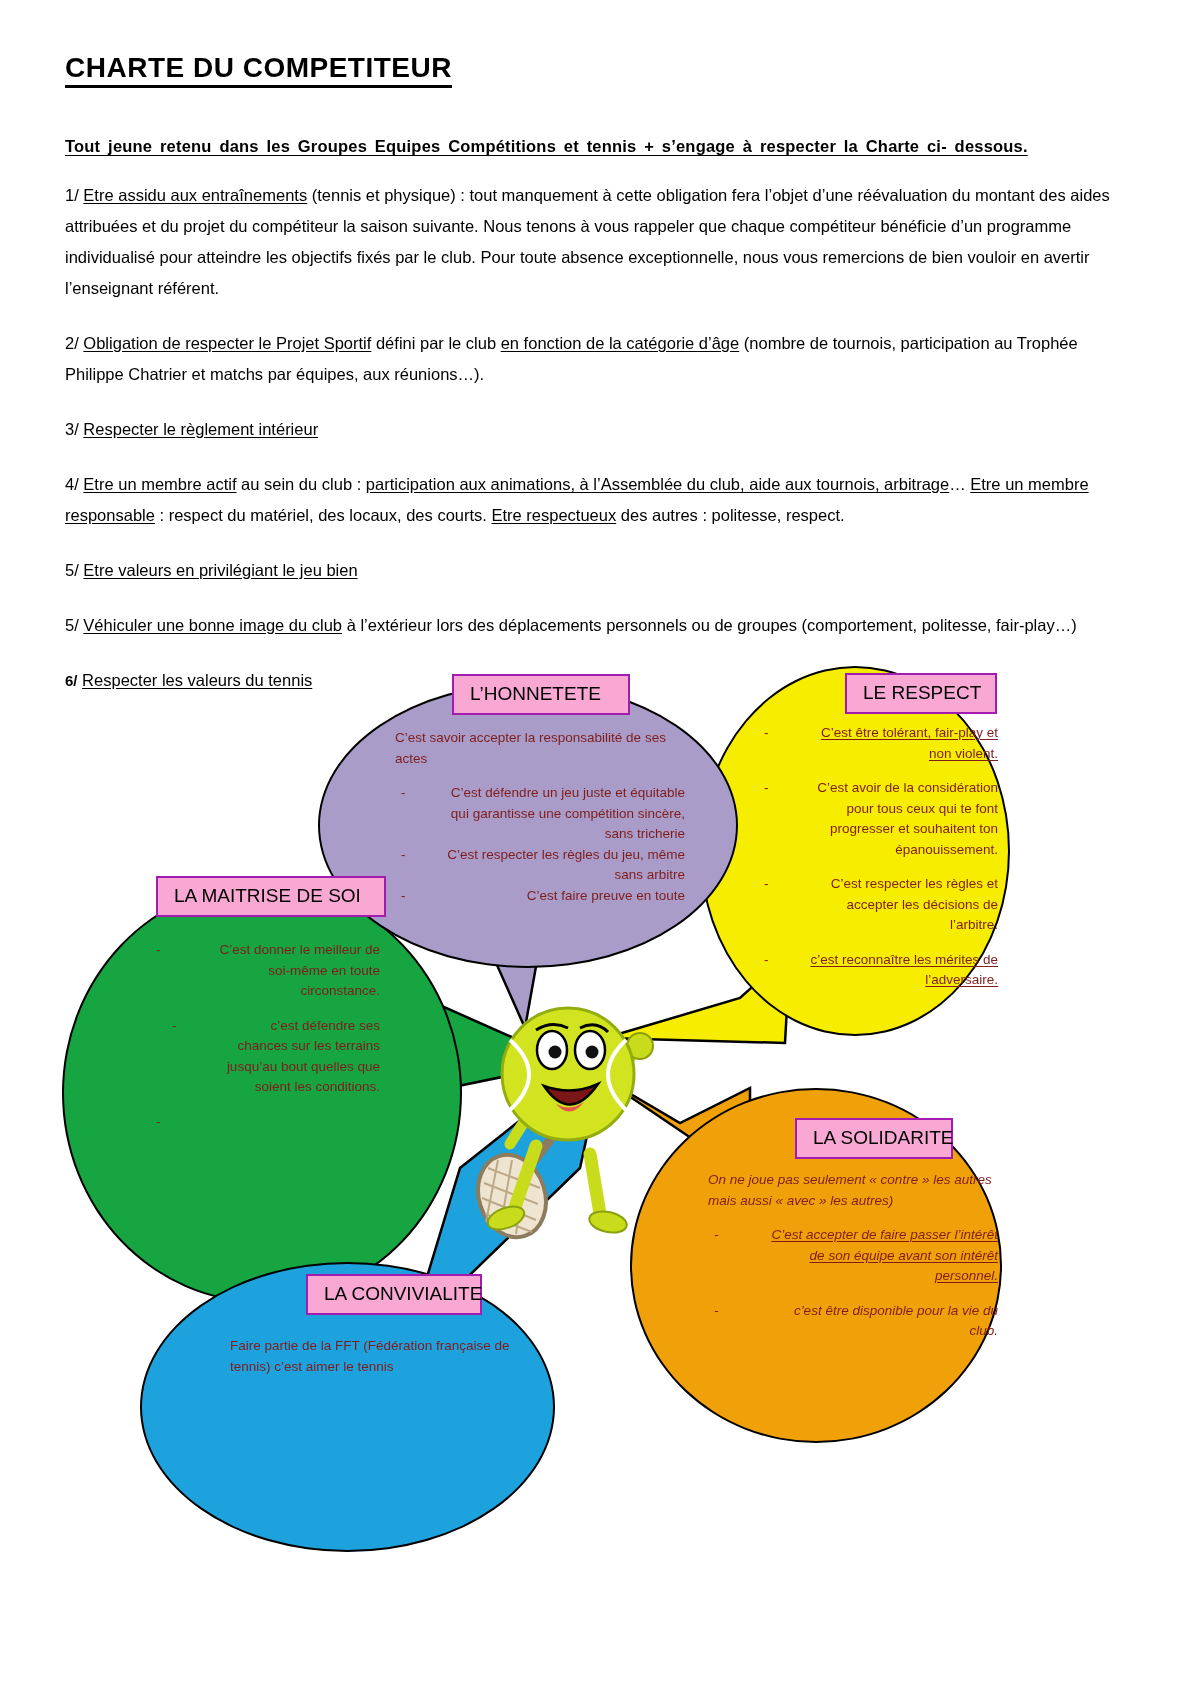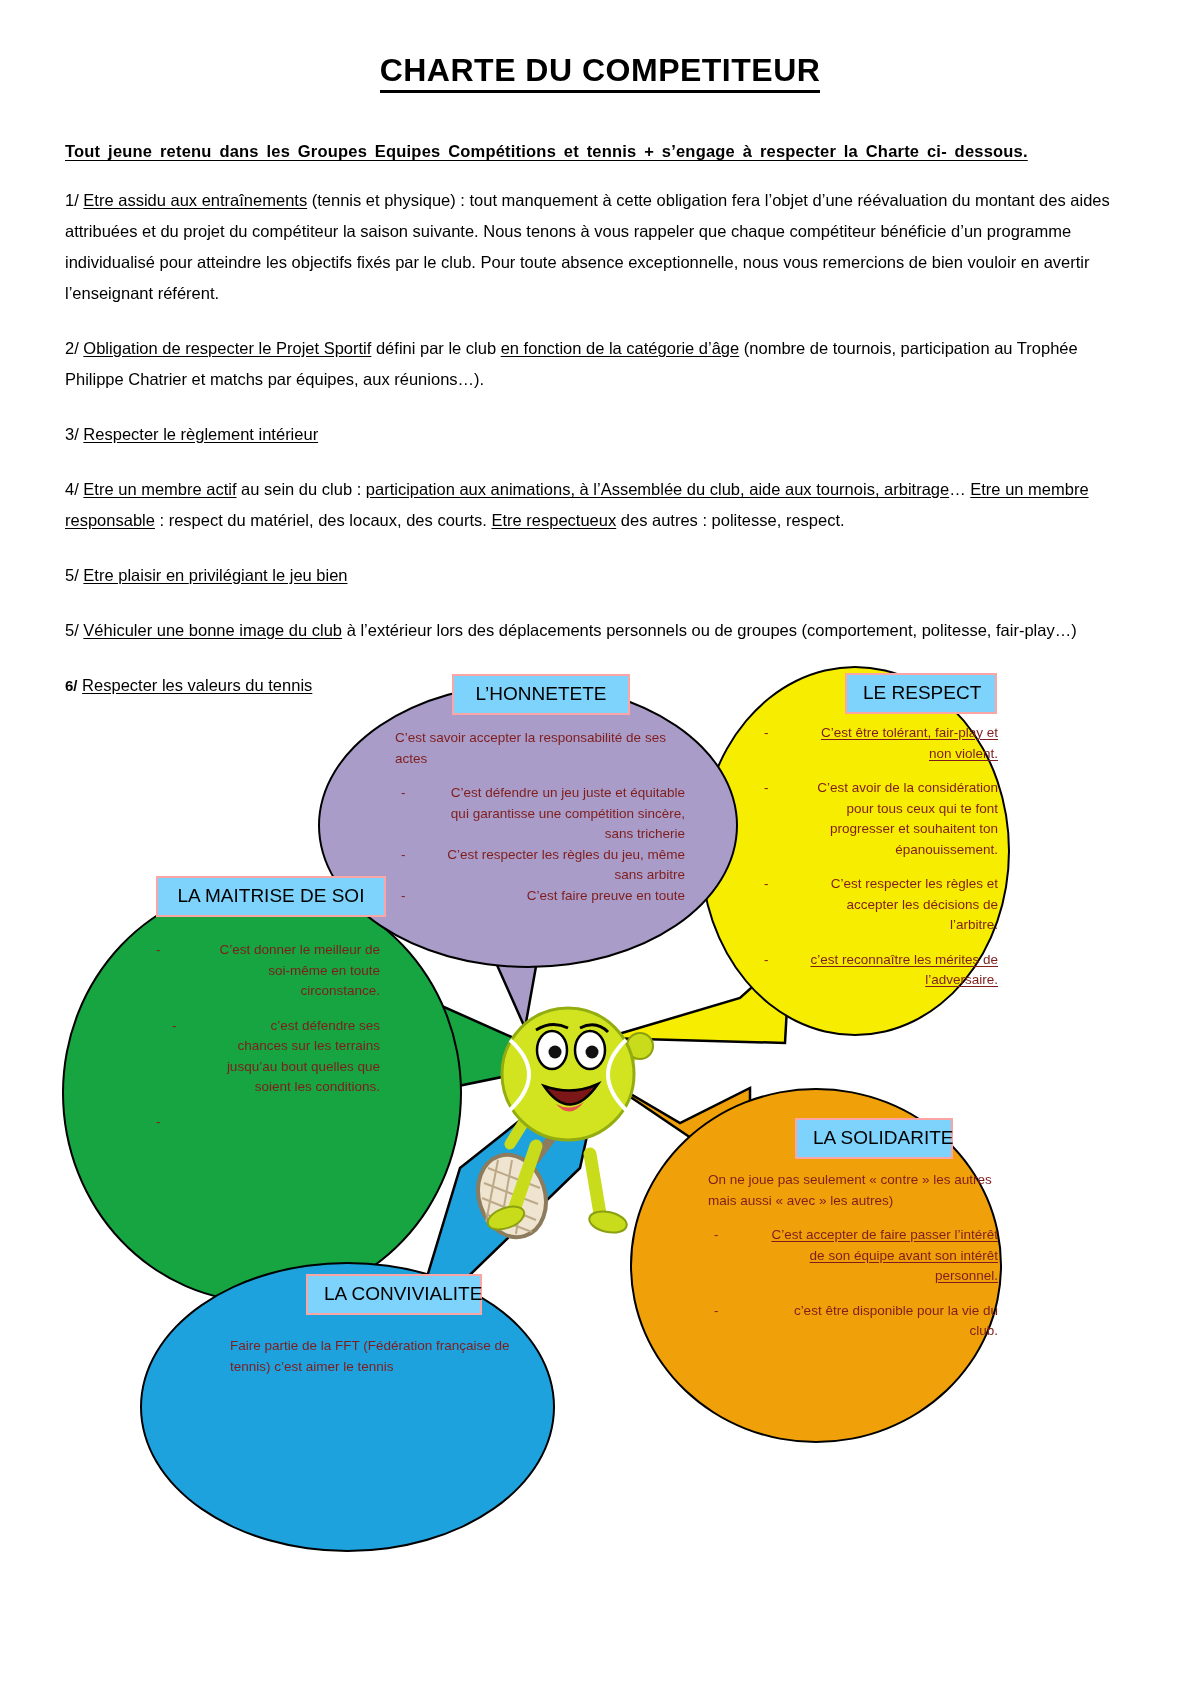--- a/index.html
+++ b/index.html
@@ -10,22 +10,21 @@
     font-family:"Liberation Sans", sans-serif;
     color:#000;
     position:relative;
     overflow:hidden;
   }
 
   
   .doc { position:absolute; left:65px; top:0; width:1070px; }
 
   .doc-title {
-    text-align:center;
-    font-size:32px;
+    font-size:28px;
     font-weight:bold;
     letter-spacing:0.5px;
     margin:52px 0 0 0;
     padding-bottom:10px;
     display:block;
   }
   .doc-title span {
     border-bottom:3px solid #000;
     padding-bottom:2px;
   }
@@ -66,24 +65,23 @@
     color:#7f1d1d;
   }
   .bub-text p { margin:0 0 0 0; }
   .bub-text .gap { height:14px; }
   .bul { display:flex; }
   .bul .dash { width:44px; flex:0 0 44px; text-align:left; padding-left:6px; }
   .bul .txt { flex:1;text-align:right; }
 
   .label {
     position:absolute;
-    background:#7dd3fc;
-    border:2px solid #fca5a5;
+    background:#f9a8d4;
+    border:2px solid #a21caf;
     font-size:19px;
-    text-align:center;
     padding:7px 16px 8px 16px;
     white-space:nowrap;
     z-index:6;
   }
 
   
   #bub-honnetete {
     left:318px; top:35px; width:420px; height:285px;
     background:#a99cc8;
     z-index:3;
@@ -142,21 +140,21 @@
     <span class="u">Respecter le règlement intérieur</span>
   </div>
 
   <div class="para">
     <span>4/</span>
     <span class="u">Etre un membre actif</span><span> au sein du club : </span><span class="u">participation aux animations, à l’Assemblée du club, aide aux tournois, arbitrage</span><span>… </span><span class="u">Etre un membre responsable</span><span> : respect du matériel, des locaux, des courts.  </span><span class="u">Etre respectueux</span><span> des autres : politesse, respect.</span>
   </div>
 
   <div class="para">
     <span>5/</span>
-    <span class="u">Etre plaisir en </span><span class="u">privilégiant le jeu bien</span>
+    <span class="u">Etre valeurs en </span><span class="u">privilégiant le jeu bien</span>
   </div>
 
   <div class="para">
     <span>5/</span>
     <span class="u">Véhiculer une bonne image du club</span><span> à l’extérieur lors des déplacements personnels ou de groupes (comportement, politesse, fair-play…)</span>
   </div>
 
   <div class="para">
     <span style="font-weight:bold;font-size:15px;">6/</span>
     <span class="u">Respecter les valeurs du tennis</span>
@@ -287,21 +285,21 @@
         </div>
       <div class="gap"></div>
       <div class="bul">
           <span class="dash">-</span>
         </div>
     </div>
   </div>
   <div class="label" style="left:136px;top:228px;width:230px;margin-left:20px;">LA MAITRISE DE SOI</div>
 
   <div class="bubble" id="bub-solidarite"></div>
-  <div class="clip" style="left:630px;top:480px;width:372px;height:310px;">
+  <div class="clip" style="left:630px;top:480px;width:372px;height:310px;font-style:italic;">
     <div class="bub-text" style="left:78px;top:42px;width:290px;">
       <p>On ne joue pas seulement « contre » les autres mais aussi « avec » les autres)</p>
       <div class="gap"></div>
       <div class="bul">
           <span class="dash" style="width:62px;flex:0 0 62px;">-</span>
           <span class="txt u">C’est accepter de faire passer l’intérêt de son équipe avant son intérêt personnel.</span>
         </div>
       <div class="gap"></div>
       <div class="bul">
           <span class="dash" style="width:62px;flex:0 0 62px;">-</span>

